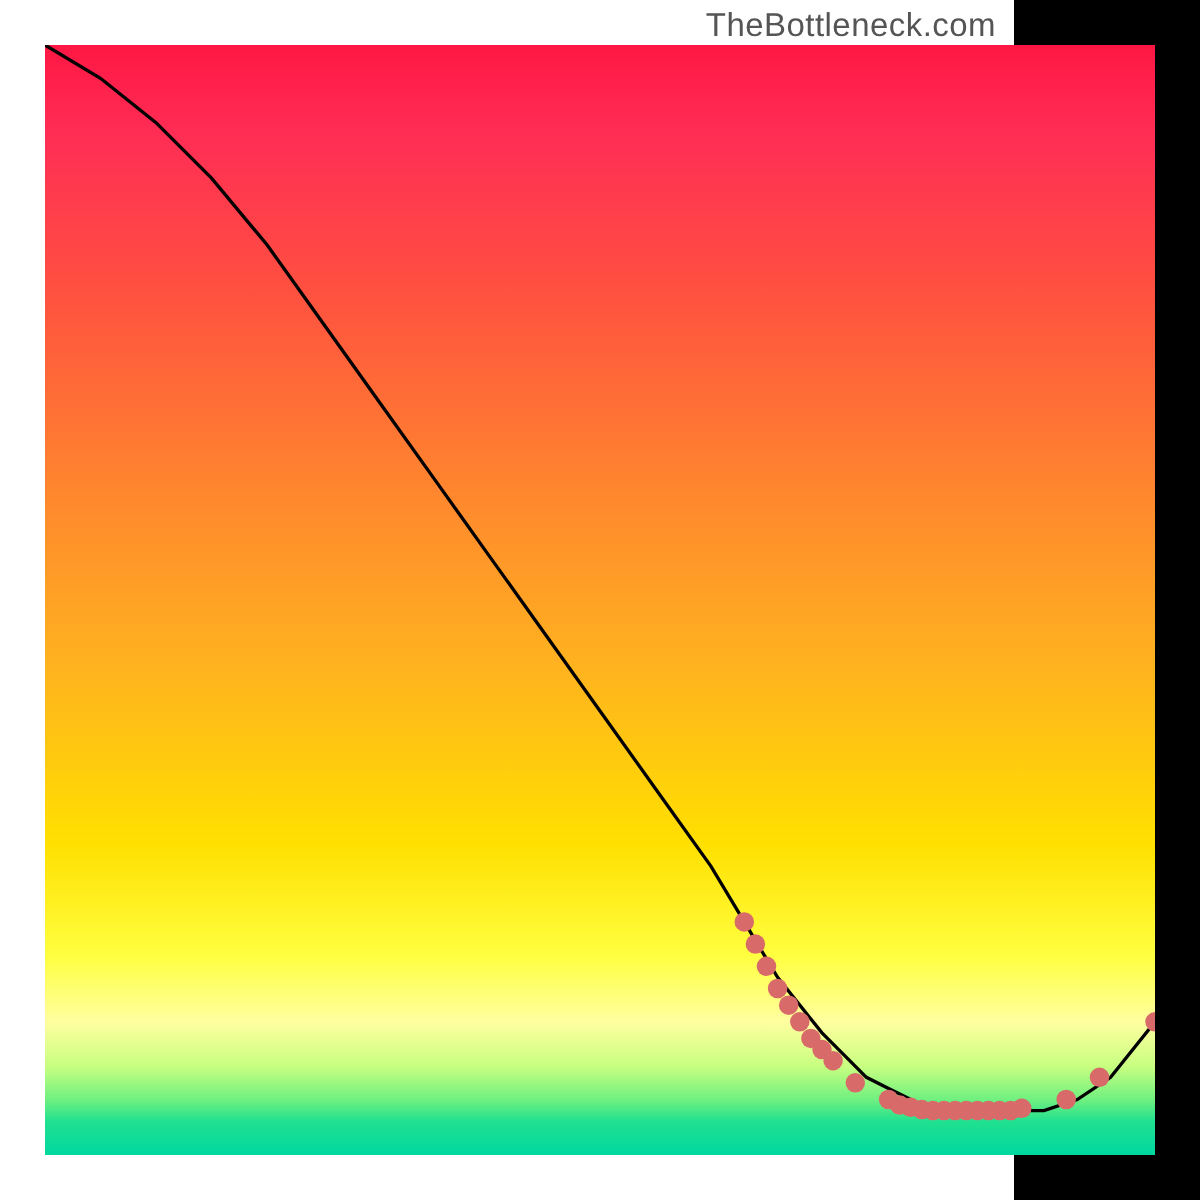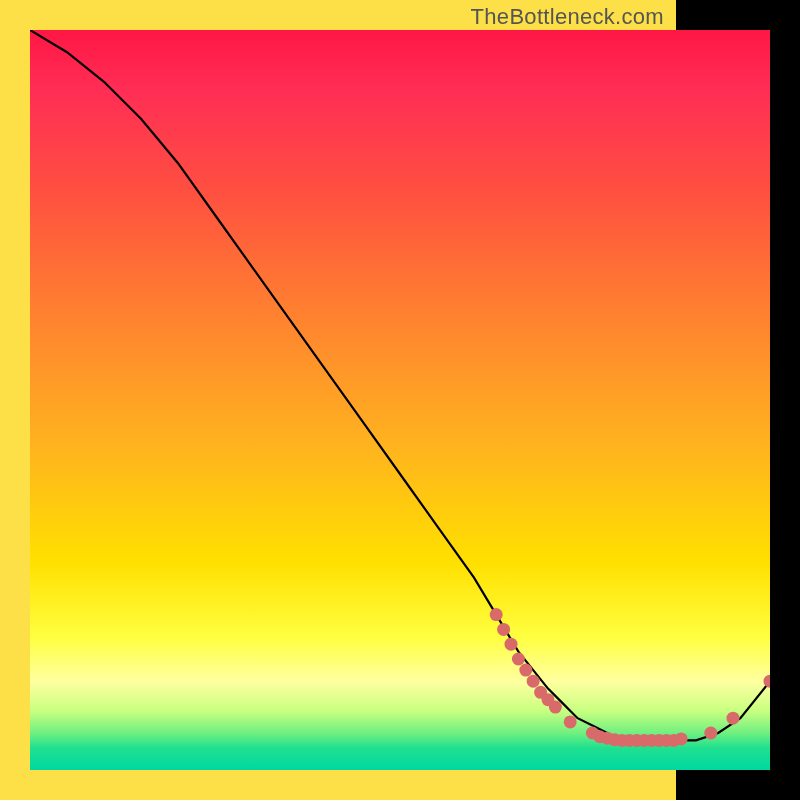--- a/index.html
+++ b/index.html
@@ -8,21 +8,21 @@
     width: 800px;
     height: 800px;
     background: #000;
     overflow: hidden;
     font-family: Arial, Helvetica, sans-serif;
   }
   .frame {
     position: relative;
     width: 676px;
     height: 800px;
-    background: #fde047;
+    background: #ffffff;
   }
   .watermark {
     position: absolute;
     top: 4px;
     right: 12px;
     color: #555;
     font-size: 22px;
     font-weight: 500;
     letter-spacing: 0.3px;
     z-index: 10;

